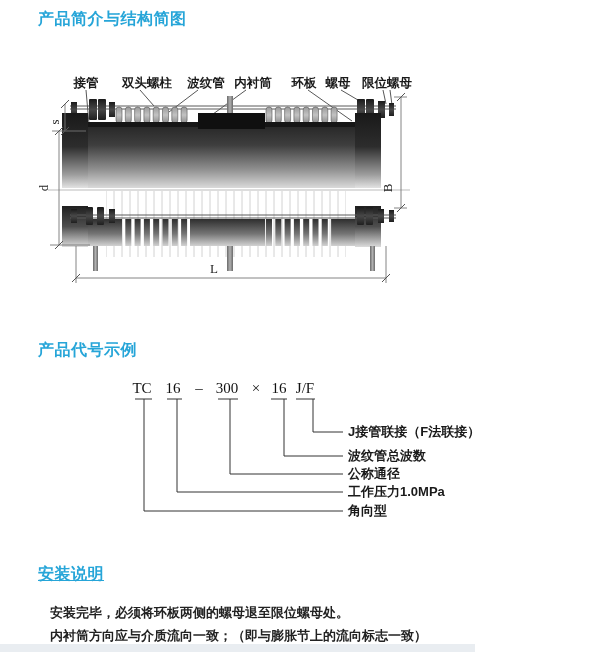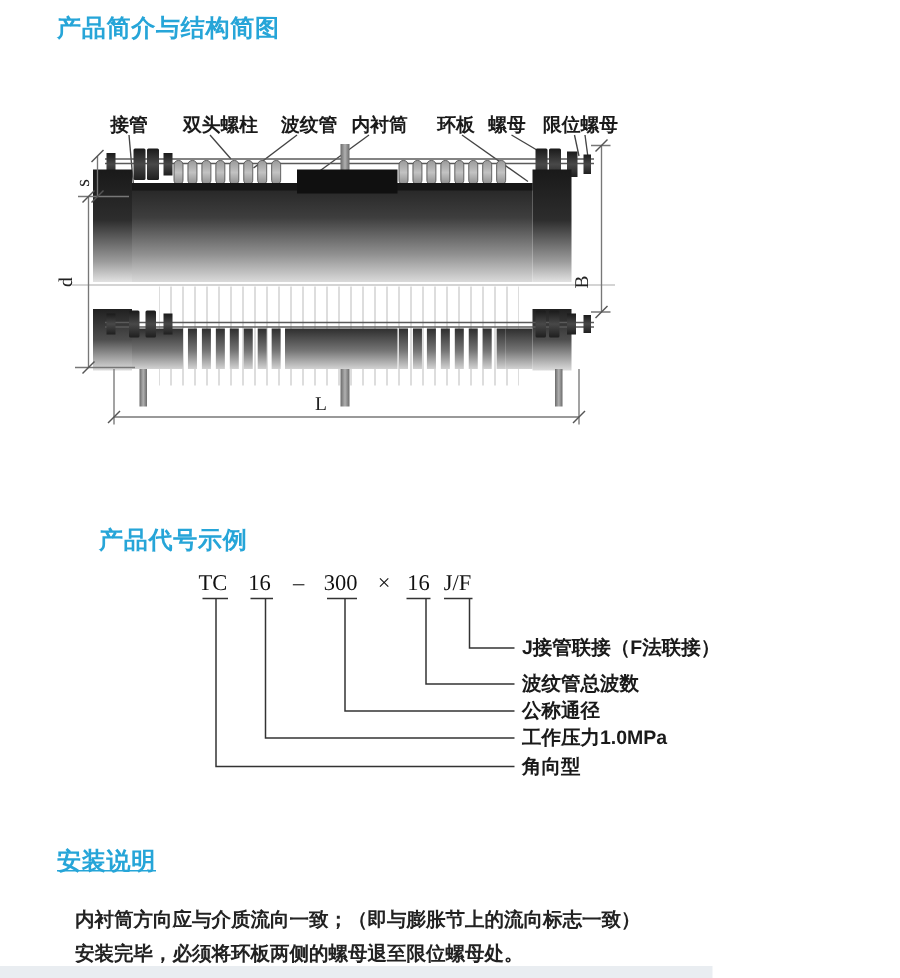--- a/index.html
+++ b/index.html
@@ -1,21 +1,21 @@
 <!DOCTYPE html>
 <html><head>
 <meta charset="utf-8">
 <style>
   html,body{margin:0;padding:0;background:#fff;}
   #page{position:relative;width:475px;height:652px;background:#ffffff;overflow:hidden;
         font-family:"Liberation Sans",sans-serif;}
   .sec-title{position:absolute;left:38px;font-size:16px;font-weight:700;color:#26a5d8;
              letter-spacing:0.5px;white-space:nowrap;}
   #title1{top:9px;}
-  #title2{top:350px;margin-left:28px;}
+  #title2{top:340px;}
   #title3{top:564px;text-decoration:underline;}
   #diagram-svg{position:absolute;left:0;top:60px;}
   #code-svg{position:absolute;left:0;top:375px;}
   #install-text{position:absolute;left:50px;top:601px;width:520px;font-size:13px;
                 font-weight:600;color:#222;line-height:23px;white-space:nowrap;}
   #footer-strip{position:absolute;left:0;bottom:0;width:600px;height:8px;background:#e9edf1;}
   .partlabel{font-family:"Liberation Sans",sans-serif;font-size:12.5px;font-weight:700;fill:#1a1a1a;}
   .dimlabel{font-family:"Liberation Serif",serif;font-size:13px;fill:#222;}
   .codetext{font-family:"Liberation Serif",serif;font-size:15px;fill:#111;}
   .callout{font-family:"Liberation Sans",sans-serif;font-size:13px;font-weight:700;fill:#1a1a1a;}
@@ -259,18 +259,18 @@
       <text class="callout" x="348" y="85">波纹管总波数</text>
       <text class="callout" x="348" y="103">公称通径</text>
       <text class="callout" x="348" y="121">工作压力1.0MPa</text>
       <text class="callout" x="348" y="140">角向型</text>
     </g>
   </svg>
 
   <div id="title3" class="sec-title">安装说明</div>
 
   <div id="install-text">
+    <div>安装完毕，必须将环板两侧的螺母退至限位螺母处。</div>
     <div>内衬筒方向应与介质流向一致；（即与膨胀节上的流向标志一致）</div>
-    <div>安装完毕，必须将环板两侧的螺母退至限位螺母处。</div>
   </div>
 
   <div id="footer-strip"></div>
 </div>
 
 </body></html>

